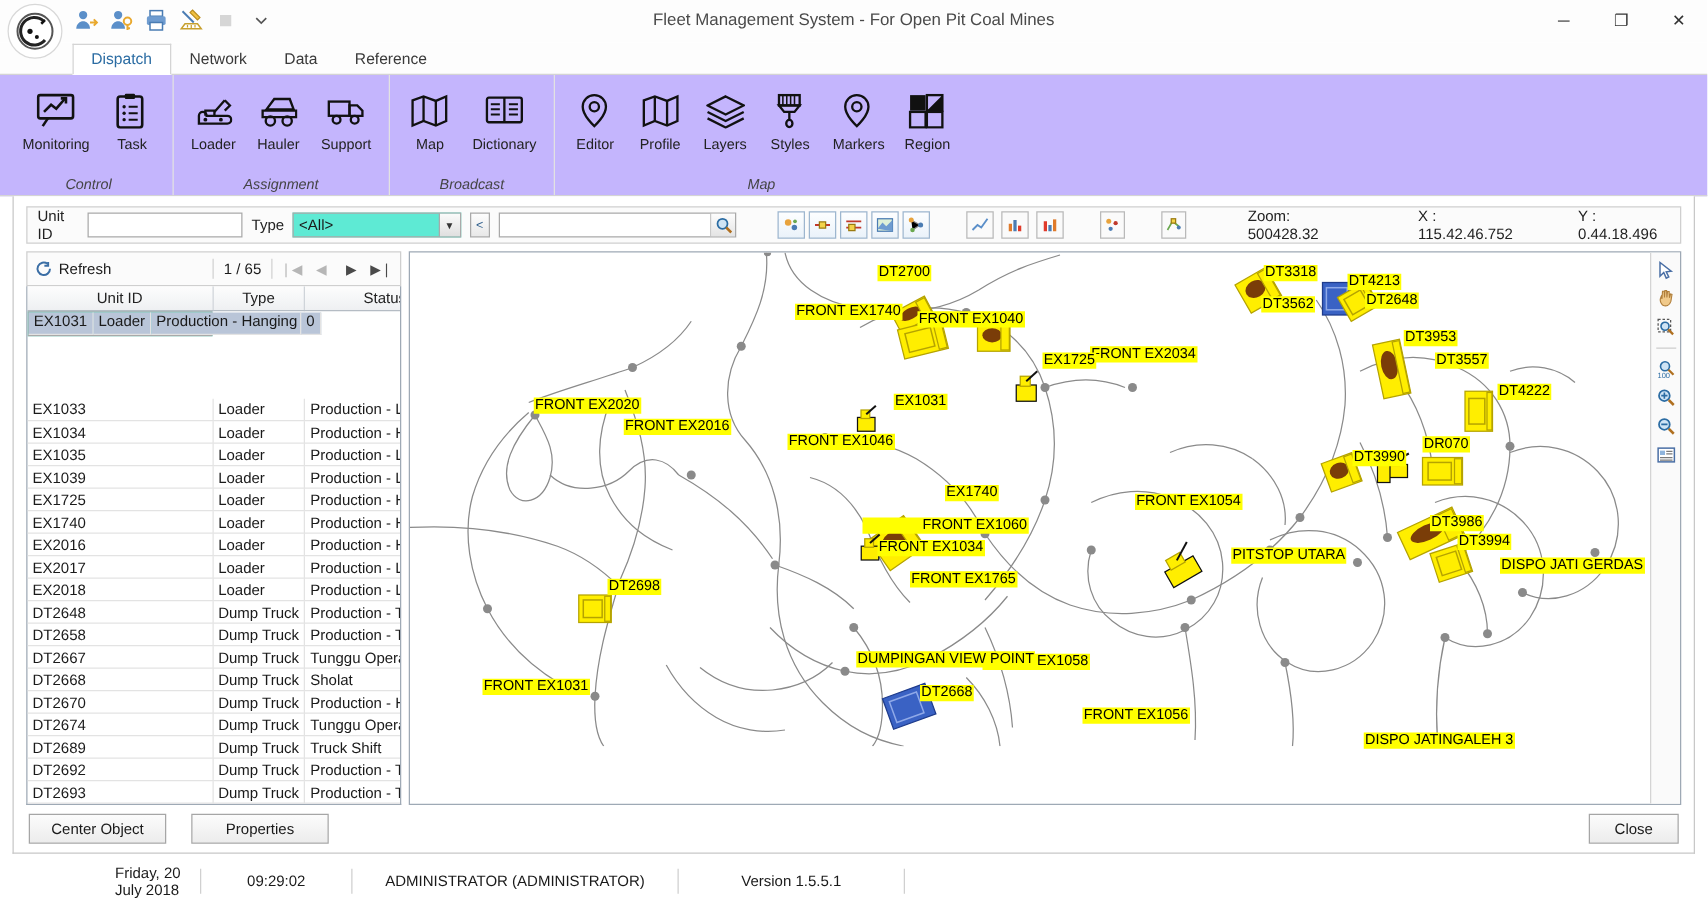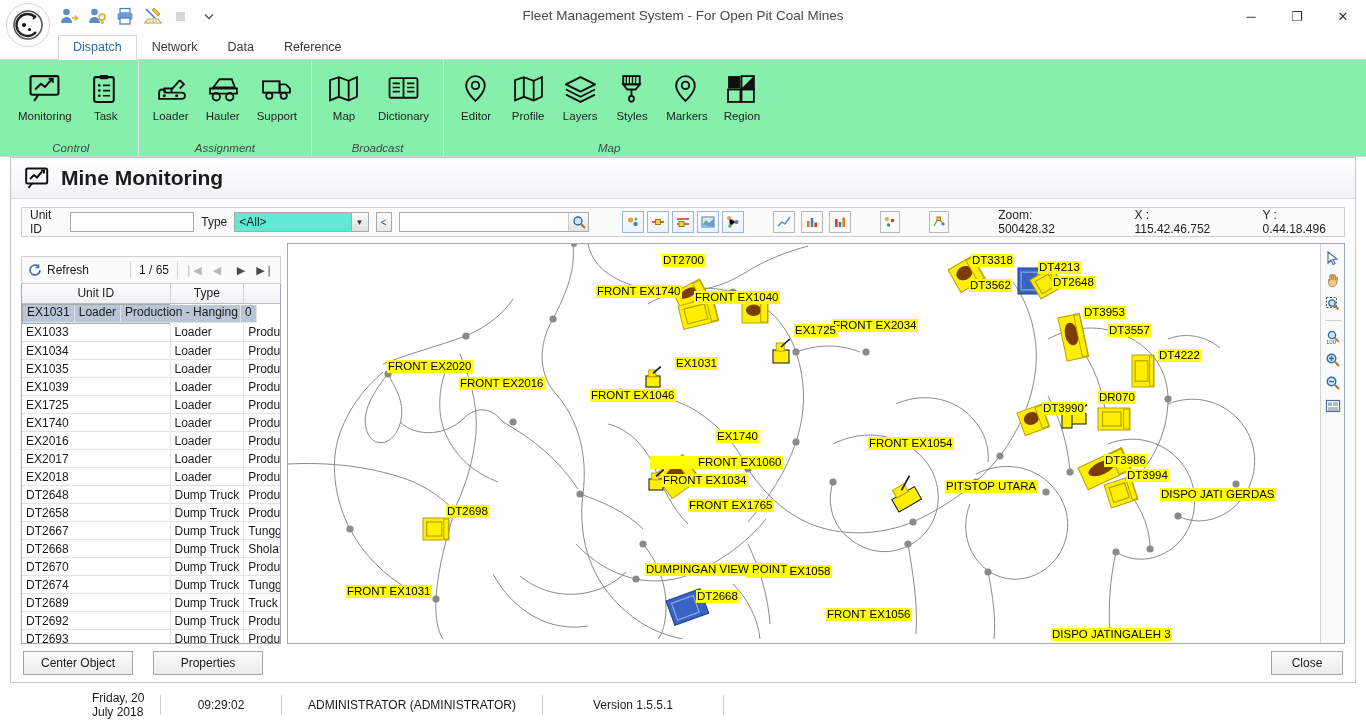--- a/index.html
+++ b/index.html
@@ -23,21 +23,21 @@
              color:#333; font-size:13px; }
 
   
   .tabstrip { position:relative; height:26px; background:#fdfdfd; padding-left:58px; display:flex; align-items:flex-end;
               border-bottom:1px solid #d4d4d4; }
   .tab { padding:4px 14px 5px; font-size:12.5px; color:#3a3a3a; cursor:default; border:1px solid transparent; border-bottom:none;}
   .tab.active { color:#2b6ca3; background:#fff; border-color:#d4d4d4; border-bottom:1px solid #fff;
                 position:relative; top:1px; }
 
   
-  .ribbon { height:97px; background:#86efac; border-bottom:1px solid #d4d4d4; display:flex; padding-left:4px; }
+  .ribbon { height:97px; background:#c4b5fd; border-bottom:1px solid #d4d4d4; display:flex; padding-left:4px; }
   .rgroup { display:flex; flex-direction:column; justify-content:space-between; border-right:1px solid #e2e2e2; padding:5px 6px 2px; }
   .rgroup:last-child { border-right:none; }
   .rg-items { display:flex; align-items:flex-start; }
   .rbtn { width:auto; min-width:52px; padding:3px 8px 0; display:flex; flex-direction:column;
           align-items:center; cursor:default; }
   .rbtn .ico { height:40px; display:flex; align-items:center; justify-content:center; }
   .rbtn .lbl { font-size:11.5px; color:#222; margin-top:2px; white-space:nowrap; }
   .rg-title { text-align:center; font-size:11.5px; color:#444; padding-top:2px;font-style:italic; }
 
   
@@ -63,21 +63,21 @@
   .search-wrap { position:relative; }
   .search-ic { position:absolute; right:1px; top:1px; width:20px; height:18px; background:linear-gradient(#fdfdfd,#e4e4e4);
                border-left:1px solid #c9c9c9; display:flex; align-items:center; justify-content:center; }
   .tb-ic { width:22px; height:22px; border:1px solid #9db6cf; background:linear-gradient(#fdfeff,#eaf2fa);
            display:flex; align-items:center; justify-content:center; }
   .tb-ic.plain { border-color:#b9b9b9; background:#fafafa; }
   .zoomtxt { font-size:12px; color:#222; }
 
   
   .content { flex:1; display:flex; margin:6px 10px 0; min-height:0; }
-  .leftcol { width:260px; display:flex; flex-direction:column;margin-top:13px; }
+  .leftcol { width:300px; display:flex; flex-direction:column; }
   .navbar { height:28px; border:1px solid #cfcfcf; background:#fbfbfb; display:flex; align-items:center;
             padding:0 6px; gap:6px; font-size:12px; }
   .navbar .rf { display:flex; align-items:center; gap:5px; flex:1; }
   .vsep { width:1px; height:16px; background:#d2d2d2; }
   .pg { min-width:34px; text-align:center; }
   .navbtn { width:18px; display:flex; align-items:center; justify-content:center; color:#4a4a4a; font-size:11px;}
   .navbtn.dis { color:#b6b6b6; }
 
   .tblwrap { flex:1; border:1px solid #9ea9b5; border-top:none; overflow:hidden; display:flex; min-height:0; }
   table { border-collapse:collapse; width:283px; font-size:12px; }
@@ -342,29 +342,20 @@
           <div class="lbl">Region</div>
         </div>
       </div>
       <div class="rg-title">Map</div>
     </div>
   </div>
 
 <div class="page">
   <div class="panel">
 
-    <div class="page-head">
-      <svg width="24" height="22" viewBox="0 0 24 22">
-        <rect x="1.2" y="1.5" width="21" height="15" rx="1.5" fill="none" stroke="#111" stroke-width="2"></rect>
-        <path d="M5 12 l4 -4 3 2.5 5 -6" stroke="#111" stroke-width="2" fill="none"></path>
-        <path d="M16 3.5 h3 v3" stroke="#111" stroke-width="2" fill="none"></path>
-        <path d="M7 16.5 l-3.5 4.5" stroke="#111" stroke-width="2"></path>
-      </svg>
-      <div class="t">Mine Monitoring</div>
-    </div>
 
     <div class="filterbar">
       <span class="lbl-sm">Unit ID</span>
       <input class="ipt" style="width: 124px;" value="">
       <span class="lbl-sm">Type</span>
       <div class="sel">
         <span>&lt;All&gt;</span>
         <div class="arrow">▼</div>
       </div>
       <div class="sqbtn">&lt;</div>

